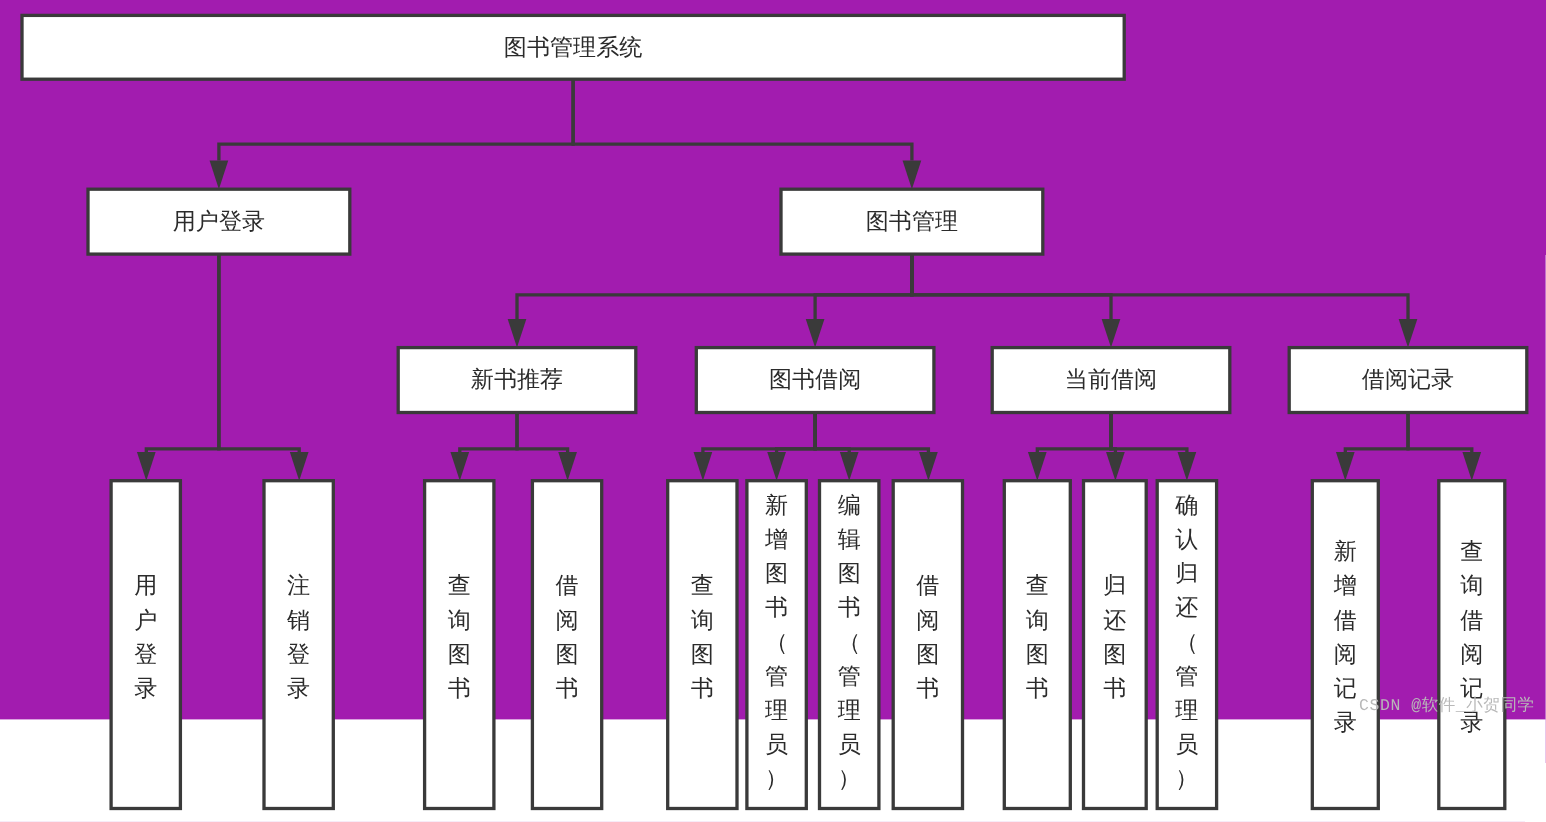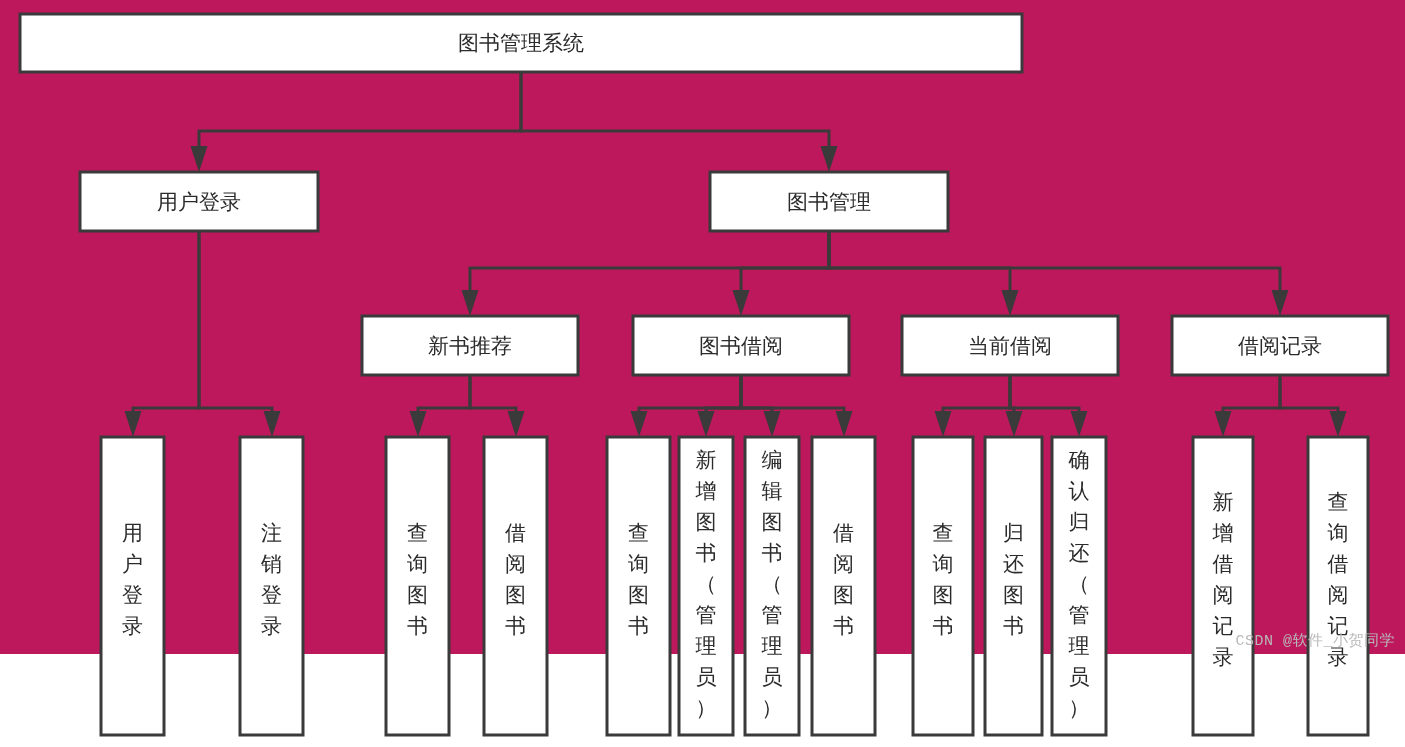--- a/index.html
+++ b/index.html
@@ -12,21 +12,21 @@
     width: 1405px;
     height: 747px;
     font-family: "DejaVu Sans", "Liberation Sans", sans-serif;
     overflow: hidden;
     position: relative;
   }
   #diagram-root {
     position: relative;
     width: 1405px;
     height: 654px;
-    background: #be185d;
+    background: #a21caf;
   }
   svg.diagram-canvas {
     display: block;
     width: 1405px;
     height: 747px;
   }
   .node-box {
     fill: #ffffff;
     stroke: #3a3a3a;
     stroke-width: 3;

